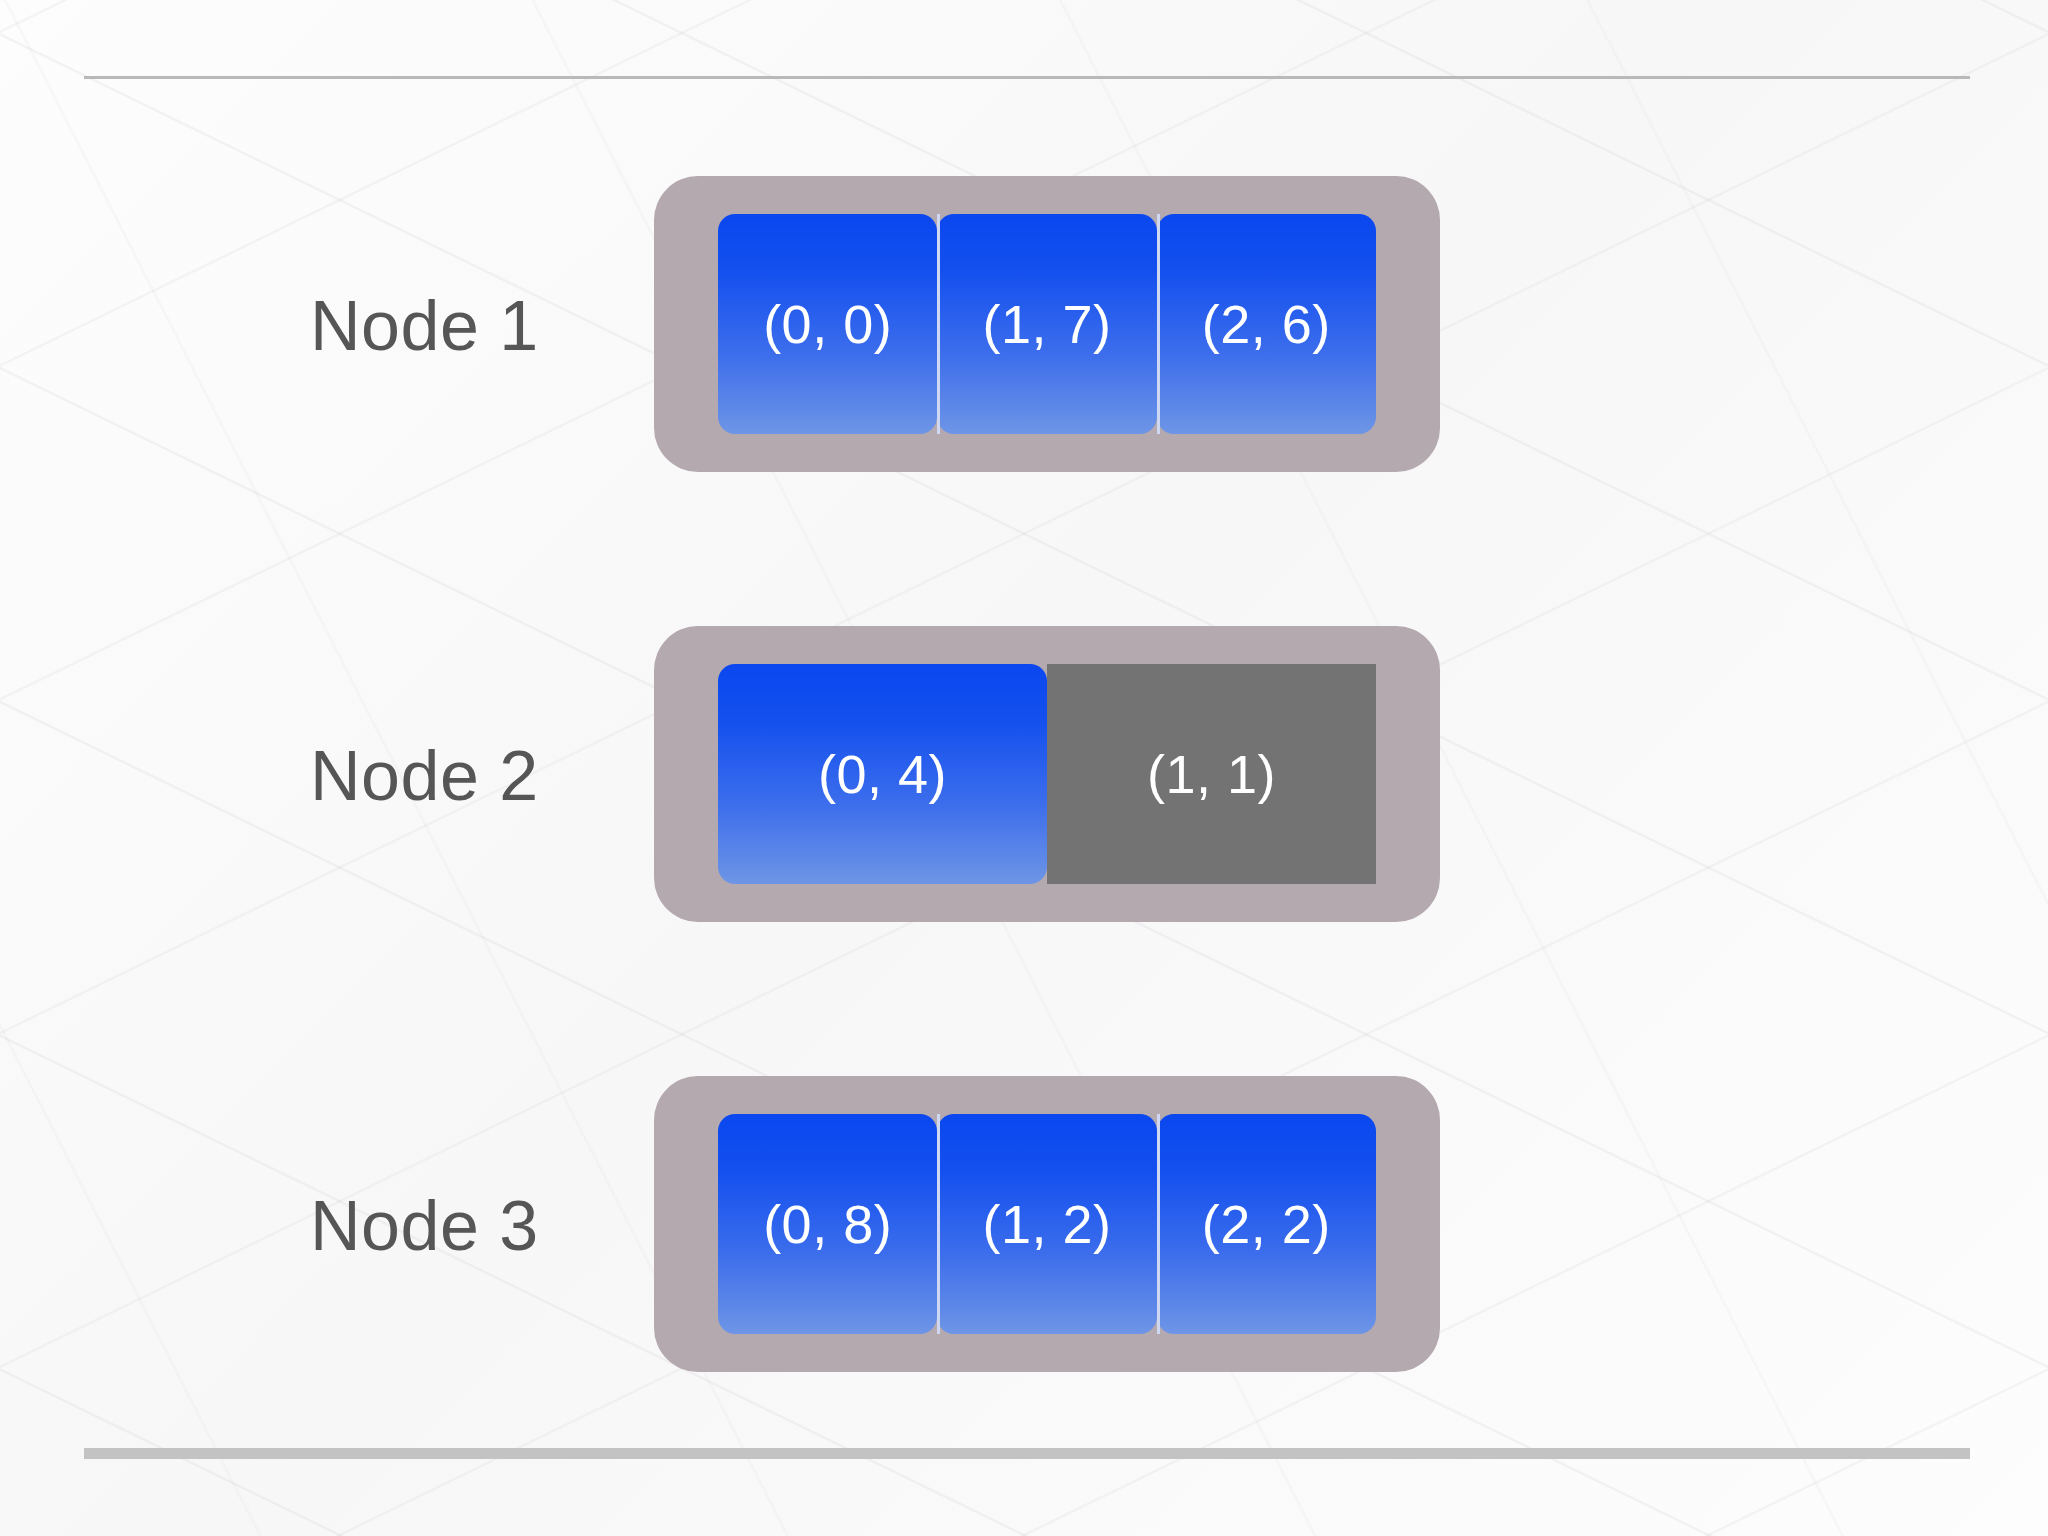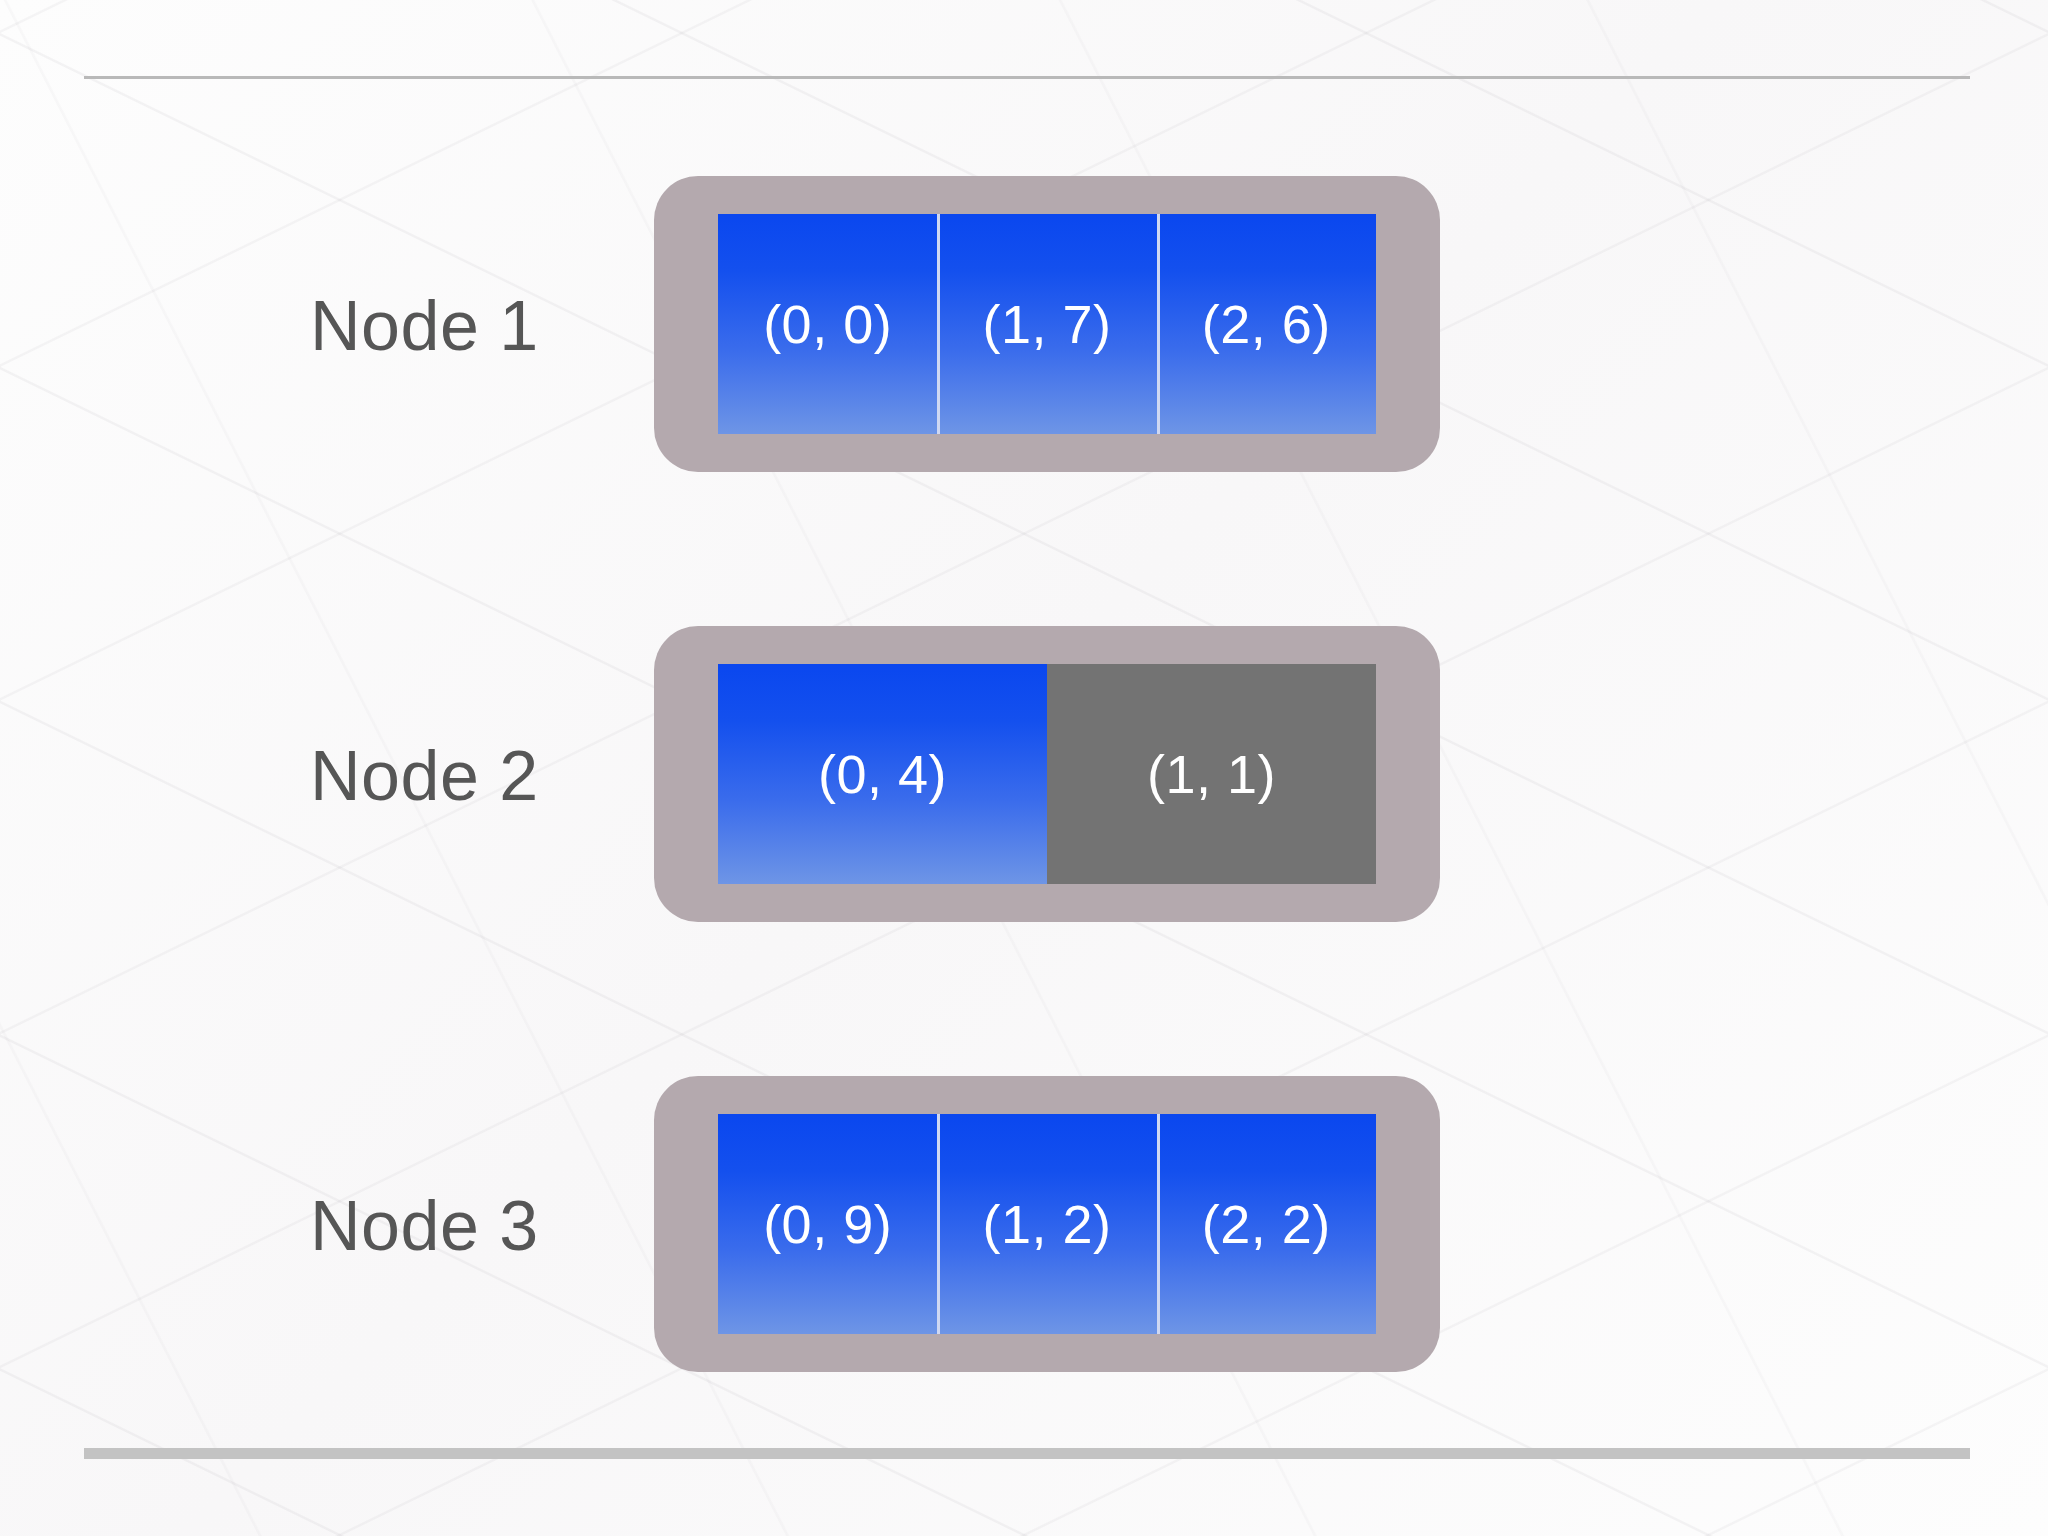--- a/index.html
+++ b/index.html
@@ -130,20 +130,21 @@
     flex: 1 1 0;
     position: relative;
     display: flex;
     align-items: center;
     justify-content: center;
     box-sizing: border-box;
   }
 
   .cell.blue {
     background: linear-gradient(180deg, #0a47ef 0%, #1450ee 26%, #3a6cec 62%, #6e95e6 100%);
+    border-radius: 17px;
   }
   .cell.red {
     background: #737373;
   }
 
   
   .cell.div-left::before {
     content: "";
     position: absolute;
     left: 0;
@@ -205,21 +206,21 @@
           </div>
         </div>
       </div>
     </div>
 
     <div class="node-row r2">
       <div class="node-label">Node 3</div>
       <div class="tray">
         <div class="cells">
           <div class="cell blue">
-            <span class="cell-label">(0, 9)</span>
+            <span class="cell-label">(0, 8)</span>
           </div>
           <div class="cell blue div-left">
             <span class="cell-label">(1, 2)</span>
           </div>
           <div class="cell blue div-left">
             <span class="cell-label">(2, 2)</span>
           </div>
         </div>
       </div>
     </div>

